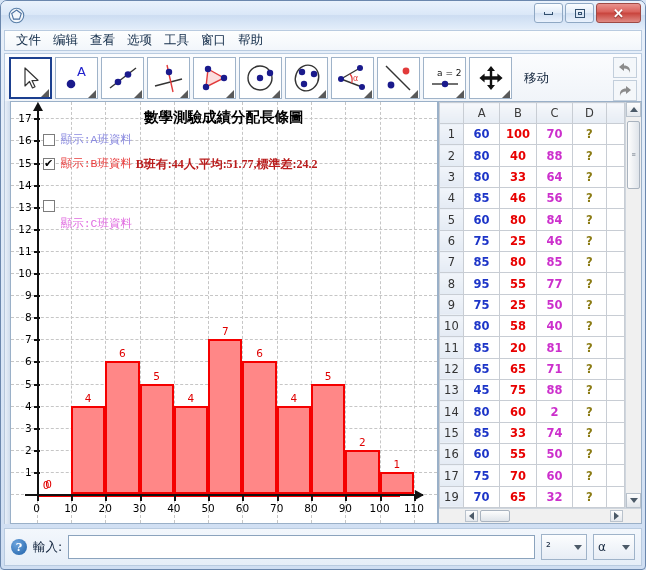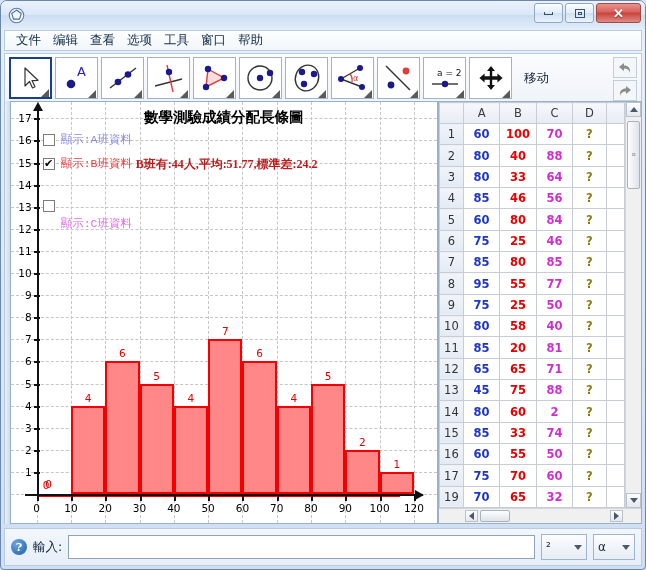--- a/index.html
+++ b/index.html
@@ -502,21 +502,21 @@
           <div class="xlab" style="left: 217.8px; width: 28px; top: 400px;">60</div>
           <div class="tick" style="left: 266.1px; top: 394px; width: 2px; height: 5px;"></div>
           <div class="xlab" style="left: 252.1px; width: 28px; top: 400px;">70</div>
           <div class="tick" style="left: 300.4px; top: 394px; width: 2px; height: 5px;"></div>
           <div class="xlab" style="left: 286.4px; width: 28px; top: 400px;">80</div>
           <div class="tick" style="left: 334.7px; top: 394px; width: 2px; height: 5px;"></div>
           <div class="xlab" style="left: 320.7px; width: 28px; top: 400px;">90</div>
           <div class="tick" style="left: 369px; top: 394px; width: 2px; height: 5px;"></div>
           <div class="xlab" style="left: 355px; width: 28px; top: 400px;">100</div>
           <div class="tick" style="left: 403.3px; top: 394px; width: 2px; height: 5px;"></div>
-          <div class="xlab" style="left: 389.3px; width: 28px; top: 400px;">120</div>
+          <div class="xlab" style="left: 389.3px; width: 28px; top: 400px;">110</div>
           <div class="zero-lab" style="left: 32px; top: 377px;">0</div>
         </div>
     </div>
 
     <div class="sheet">
       <div class="sheet-inner">
         <table class="sheet-table">
           <thead>
             <tr>
               <th class="corner-cell"></th>

